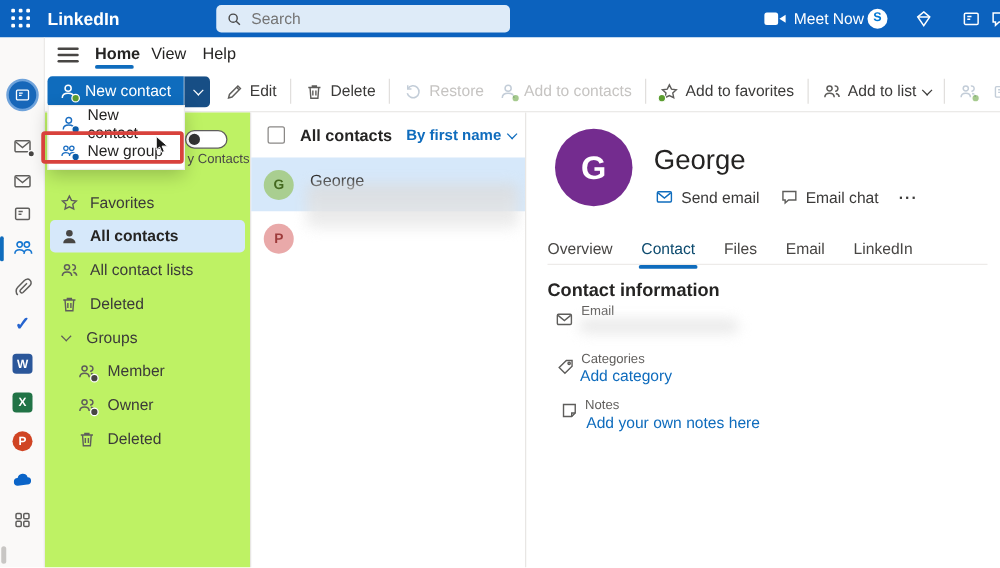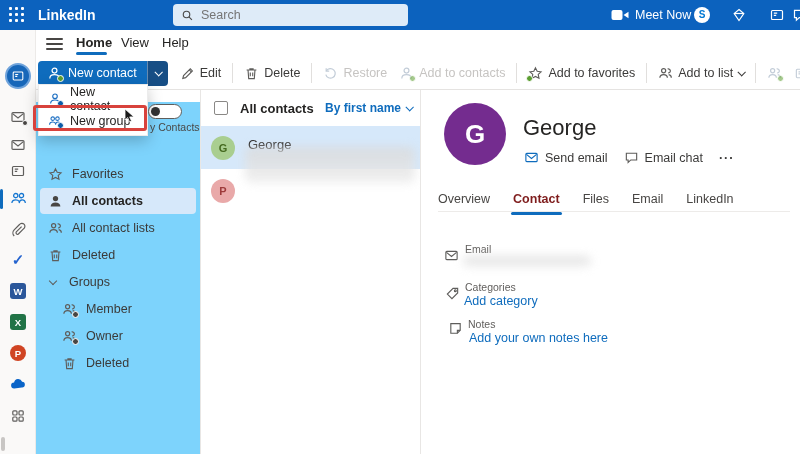--- a/index.html
+++ b/index.html
@@ -47,21 +47,21 @@
   .tbtn.disabled .dot { opacity:.55; }
   .tsep { width:1px; height:20px; background:#E1DFDD; margin:0 5px; flex:0 0 auto; }
   .icwrap { position:relative; display:inline-flex; }
   .dot { position:absolute; width:7px; height:7px; border-radius:50%; border:1px solid #fff; right:-2px; bottom:-1px; }
   .dot.blue { background:#0B5CA8; } .dot.green { background:#5C9E31; } .dot.dark { background:#484644; }
   .dot.bl { right:auto; left:-2px; }
   .chev { display:inline-block; width:6px; height:6px; border-right:1.4px solid currentColor; border-bottom:1.4px solid currentColor; transform:rotate(45deg) translateY(-1px); }
   .chev.white { border-color:#fff; }
 
   
-  #folderpane { position:absolute; left:36px; top:102px; width:164px; bottom:0; background:#7dd3fc; }
+  #folderpane { position:absolute; left:36px; top:90px; width:164px; bottom:0; background:#bef264; }
   .folder-list { padding-top:58px; }
   .frow { height:26px; display:flex; align-items:center; gap:9px; margin:1px 4px; padding-left:8px; font-size:12.5px; color:#3B3A39; cursor:pointer; border-radius:4px; }
   .frow svg { color:#5E5D5B; flex:0 0 auto; }
   .frow.selected { background:#D6E8FA; font-weight:bold; color:#252423; }
   .frow.indent { padding-left:22px; }
   .gchev { width:6px; height:6px; border-right:1.4px solid #5E5D5B; border-bottom:1.4px solid #5E5D5B; transform:rotate(45deg); margin:0 4px 2px 2px; }
 
   
   #listpane { position:absolute; left:200px; top:90px; width:220px; bottom:0; background:#fff; border-left:1px solid #E8E6E4; }
   .list-header { height:36px; display:flex; align-items:center; }
@@ -76,21 +76,21 @@
 
   
   #detailpane { position:absolute; left:420px; top:90px; right:0; bottom:0; background:#fff; border-left:1px solid #E8E6E4; }
   .d-avatar { position:absolute; left:23px; top:13px; width:62px; height:62px; border-radius:50%; background:#742C8F; color:#fff; font-size:26px; font-weight:600; display:flex; align-items:center; justify-content:center; }
   .d-name { position:absolute; left:102px; top:25px; font-size:22px; color:#252423; }
   .d-actions { position:absolute; left:103px; top:60px; display:flex; align-items:center; gap:16px; font-size:12.5px; color:#3B3A39; }
   .d-action { display:flex; align-items:center; gap:6px; cursor:pointer; }
   .d-more { letter-spacing:1px; font-weight:bold; color:#3B3A39; cursor:pointer; }
   .d-tabs { position:absolute; left:17px; top:100px; right:10px; height:22px; display:flex; gap:23px; font-size:12.5px; color:#484644; border-bottom:1px solid #EDEBE9; }
   .dtab { position:relative; cursor:pointer; line-height:18px; }
-  .dtab.active { font-weight:bold; color:#7f1d1d; }
+  .dtab.active { font-weight:normal; color:#0c4a6e; }
   .dtab.active::after { content:""; position:absolute; left:-2px; right:-2px; bottom:-4px; height:3px; background:#0F6CBD; border-radius:2px; }
   .d-section-title { position:absolute; left:17px; top:135px; font-size:14.5px; font-weight:600; }
   .fld-icon { position:absolute; color:#5E5D5B; }
   .fld-label { position:absolute; font-size:10.5px; color:#605E5C; }
   .fld-link { position:absolute; font-size:12.5px; color:#0F6CBD; cursor:pointer; }
   .d-editrow { position:absolute; left:15px; right:6px; top:275px; height:27px; border-top:1px solid #EDEBE9; border-bottom:1px solid #EDEBE9; display:flex; align-items:center; justify-content:center; gap:7px; font-size:12.5px; cursor:pointer; }
   .d-editrow .inner { display:flex; align-items:center; gap:7px; transform:translateX(78px); }
   .d-editrow svg { color:#0F6CBD; }
 
   
@@ -511,20 +511,21 @@
       </div>
       <div class="d-more">···</div>
     </div>
     <div class="d-tabs">
       <div class="dtab">Overview</div>
       <div class="dtab active">Contact</div>
       <div class="dtab">Files</div>
       <div class="dtab">Email</div>
       <div class="dtab">LinkedIn</div>
     </div>
+    <div class="d-section-title">Contact information</div>
 
     <svg class="fld-icon" style="left:23px;top:158px" width="15" height="15">
         <use href="#i-mail"></use>
       </svg>
     <div class="fld-label" style="left:44px;top:153px">Email</div>
     <div class="redacted" style="position:absolute;left:42px;top:166px;width:128px;height:11px"></div>
 
     <svg class="fld-icon" style="left:24px;top:196px" width="15" height="15">
         <use href="#i-tag"></use>
       </svg>

